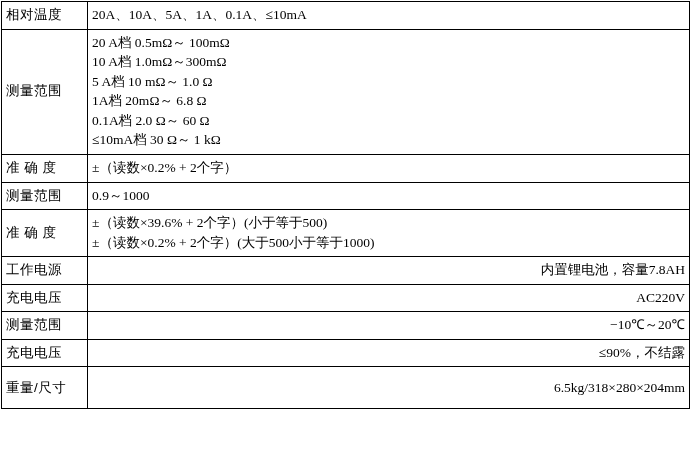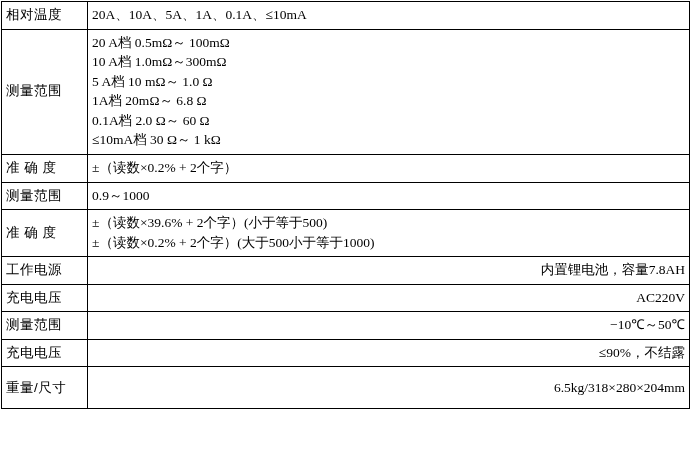--- a/index.html
+++ b/index.html
@@ -110,21 +110,21 @@
       <tr>
         <td class="lbl">工作电源</td>
         <td class="val center">内置锂电池，容量7.8AH</td>
       </tr>
       <tr>
         <td class="lbl">充电电压</td>
         <td class="val center">AC220V</td>
       </tr>
       <tr>
         <td class="lbl">测量范围</td>
-        <td class="val center">−10℃～50℃</td>
+        <td class="val center">−10℃～20℃</td>
       </tr>
       <tr>
         <td class="lbl">充电电压</td>
         <td class="val center">≤90%，不结露</td>
       </tr>
       <tr>
         <td class="lbl tall">重量/尺寸</td>
         <td class="val center tall">6.5kg/318×280×204mm</td>
       </tr>
     </tbody>

